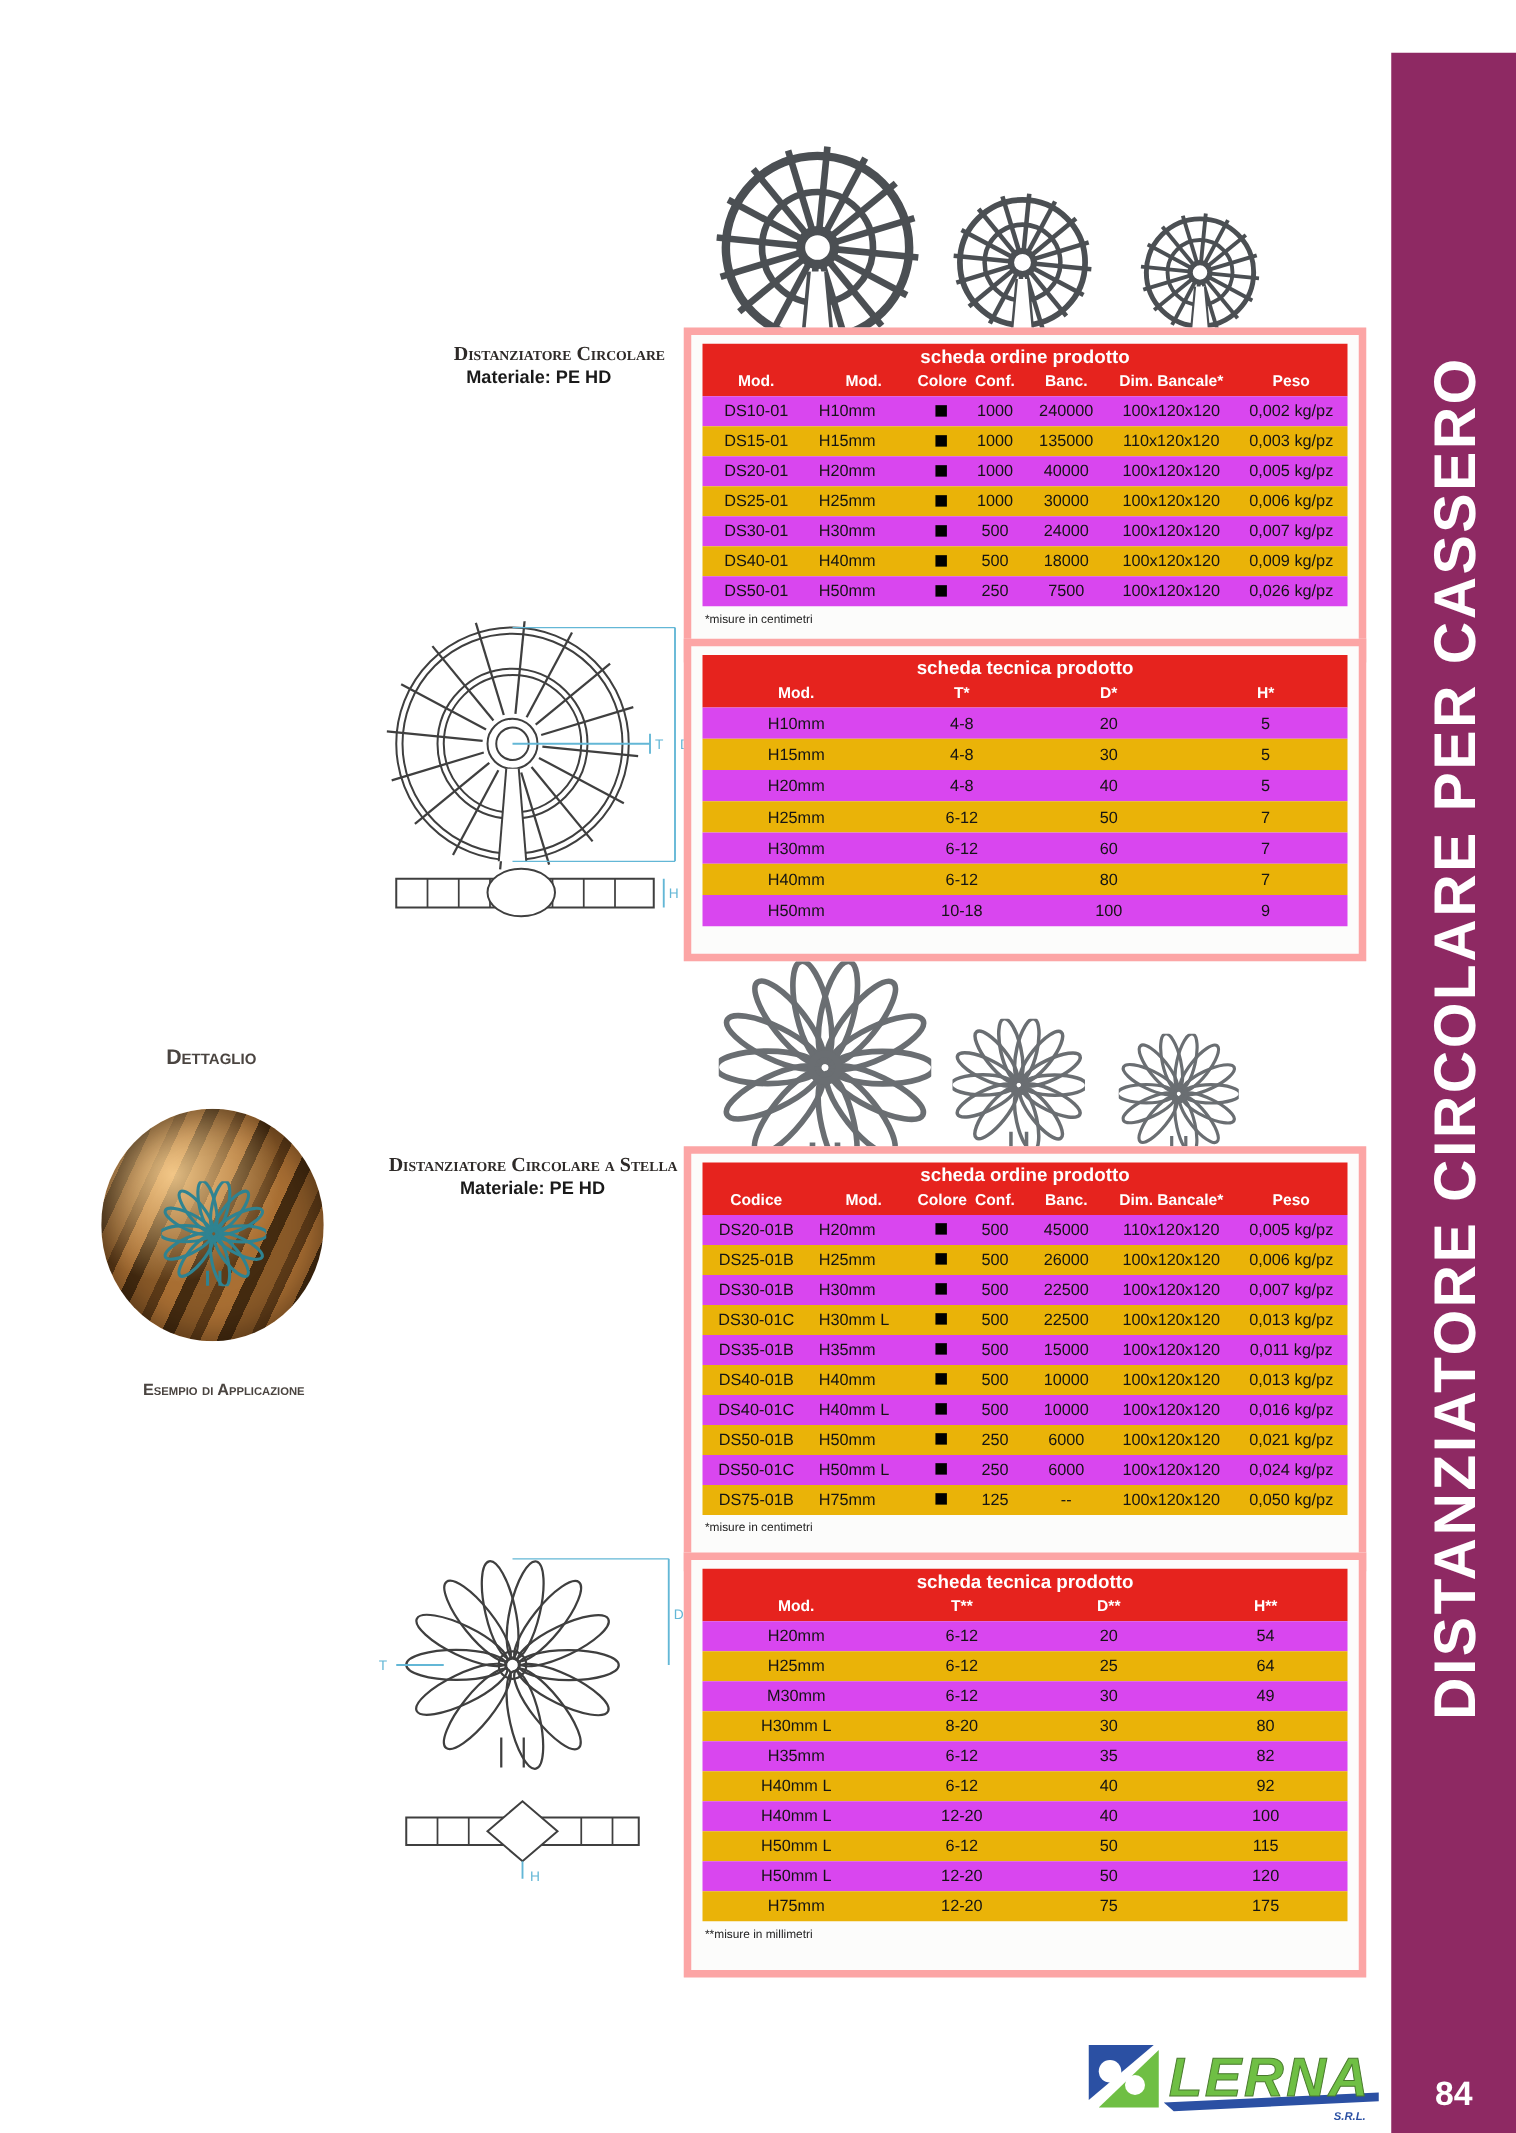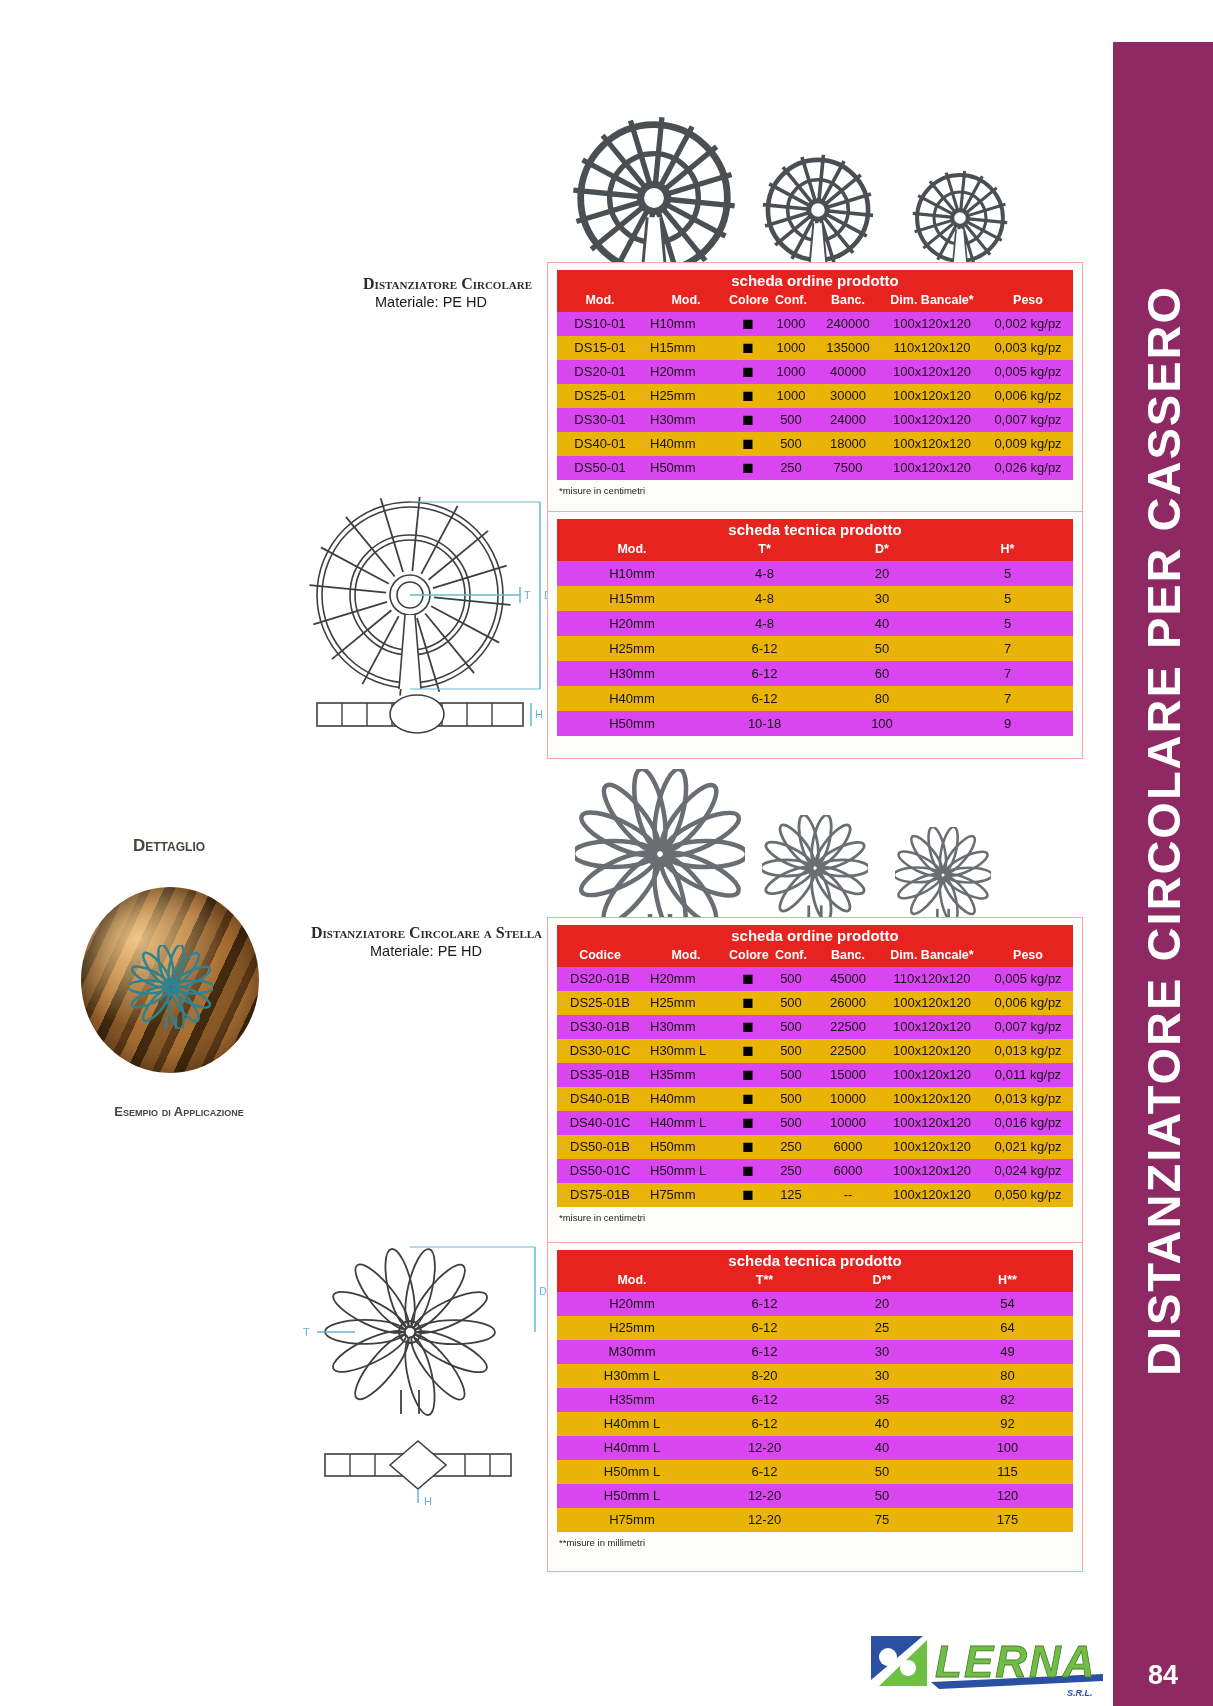--- a/index.html
+++ b/index.html
@@ -11,27 +11,27 @@
   .vtitle-wrap{position:absolute;left:0;top:0;width:100px;height:1706px;display:flex;
                align-items:center;justify-content:center;}
   .vtitle{transform:rotate(-90deg) translateX(65px);transform-origin:center;white-space:nowrap;
           color:#ffffff;font-weight:bold;font-size:47px;letter-spacing:2px;}
   .pagenum{position:absolute;left:1113px;top:1618px;width:100px;text-align:center;
            color:#ffffff;font-weight:bold;font-size:27px;}
 
   
   .sec-label{position:absolute;text-align:right;font-family:"Liberation Serif",serif;
              font-variant:small-caps;font-weight:bold;color:#2e2a28;font-size:16px;line-height:17px;}
-  .material{font-family:"Liberation Sans",sans-serif;font-variant:normal;font-weight:normal;
+  .material{font-family:"Liberation Sans",sans-serif;font-variant:normal;font-weight:bold;
             font-size:14.5px;color:#1a1a1a;text-align:center;margin-top:2px;}
   .cap-label{position:absolute;font-family:Liberation Sans, sans-serif;font-variant:small-caps;
              font-weight:bold;color:#4a4440;}
 
   
-  .tablebox{position:absolute;left:547px;width:516px;background:#fcfcfb;border:1px solid #fca5a5;
+  .tablebox{position:absolute;left:547px;width:516px;background:#fcfcfb;border:6px solid #fca5a5;
             padding:7px 9px 22px 9px;box-sizing:content-box;}
   .thead{background:#e6231e;color:#fff;}
   .ttitle{text-align:center;font-weight:bold;font-size:15px;line-height:21px;height:21px;}
   .tcols{display:grid;height:21px;}
   .tcol{text-align:center;font-weight:bold;font-size:12.5px;line-height:19px;}
   .trow{display:grid;height:24px;line-height:24px;font-size:13px;}
   .rh25 .trow{height:25px;line-height:25px;}
   .trow.odd{background:#d946ef;}
   .trow.even{background:#eab308;}
   .tcell{text-align:center;overflow:hidden;white-space:nowrap;}

